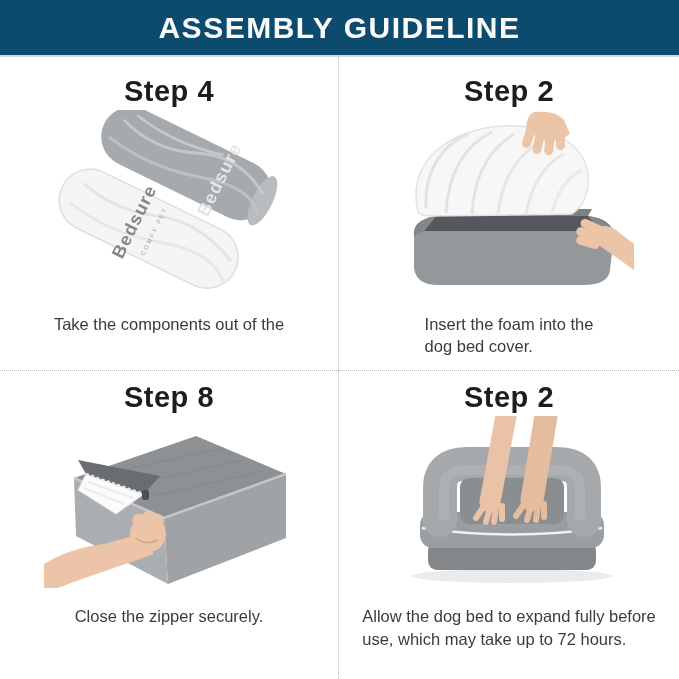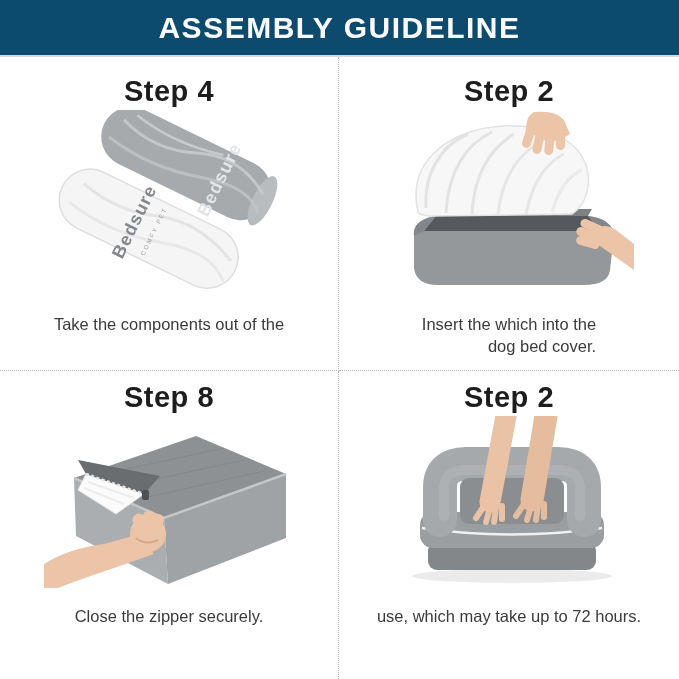--- a/index.html
+++ b/index.html
@@ -26,21 +26,21 @@
   .cell.br{border-right:1px dotted #bdbdbd;}
   .cell.bb{border-bottom:1px dotted #bdbdbd;}
   .step-title{
     margin:18px 0 2px 0;font-size:29px;font-weight:600;color:#1d1d1d;letter-spacing:0.5px;
   }
   .row2 .step-title{margin-top:10px;}
   .figure{
     flex:1;display:flex;align-items:center;justify-content:center;width:100%;
   }
   .caption{
-    margin-bottom:28px;text-align:right;color:#3b3b3b;font-size:16.5px;line-height:1.38;
+    margin-bottom:28px;text-align:left;color:#3b3b3b;font-size:16.5px;line-height:1.38;
     min-height:46px;
   }
   .caption span{display:block;}
   svg{display:block;}
   .skin{fill:#ecc4a7;}
 </style>
 </head>
 <body>
 
 <header class="banner">
@@ -106,21 +106,21 @@
 
         <g>
           <path class="skin" d="M250,160 L216,136 Q206,128 212,120 Q220,112 232,120 L250,134 Z"></path>
           <rect class="skin" x="196" y="112" width="24" height="9" rx="4.5" transform="rotate(24 208 116)"></rect>
           <rect class="skin" x="192" y="120" width="26" height="9" rx="4.5" transform="rotate(20 205 124)"></rect>
           <rect class="skin" x="192" y="128" width="24" height="9" rx="4.5" transform="rotate(16 204 132)"></rect>
         </g>
       </svg>
     </div>
     <p class="caption">
-      <span>Insert the which into the</span>
+      <span>Insert the foam into the</span>
       <span>dog bed cover.</span>
     </p>
   </section>
 
   <section class="cell br row2">
     <h2 class="step-title">Step 8</h2>
     <div class="figure">
       <svg width="250" height="172" viewBox="0 0 250 172">
 
         <polygon points="30,62 152,20 242,58 120,102" fill="#8e9194"></polygon>
@@ -171,17 +171,18 @@
 
         <g>
           <path d="M122,0 L106,86" stroke="#eac2a5" stroke-width="21" stroke-linecap="round" fill="none"></path>
           <path d="M100,90 L92,102 M106,92 L102,106 M112,92 L110,106 M118,90 L118,103" stroke="#eac2a5" stroke-width="6" stroke-linecap="round"></path>
           <path d="M162,0 L148,84" stroke="#e6bc9e" stroke-width="23" stroke-linecap="round" fill="none"></path>
           <path d="M140,88 L132,100 M147,90 L143,104 M154,90 L152,104 M160,88 L160,101" stroke="#e6bc9e" stroke-width="6" stroke-linecap="round"></path>
         </g>
       </svg>
     </div>
     <p class="caption">
+      <span>Allow the dog bed to expand fully before</span>
       <span>use, which may take up to 72 hours.</span>
     </p>
   </section>
 
 </div>
 
 </body></html>

